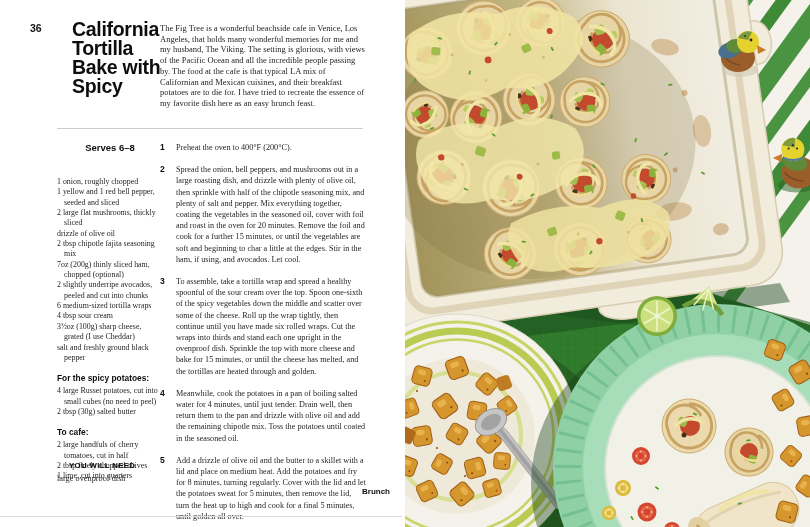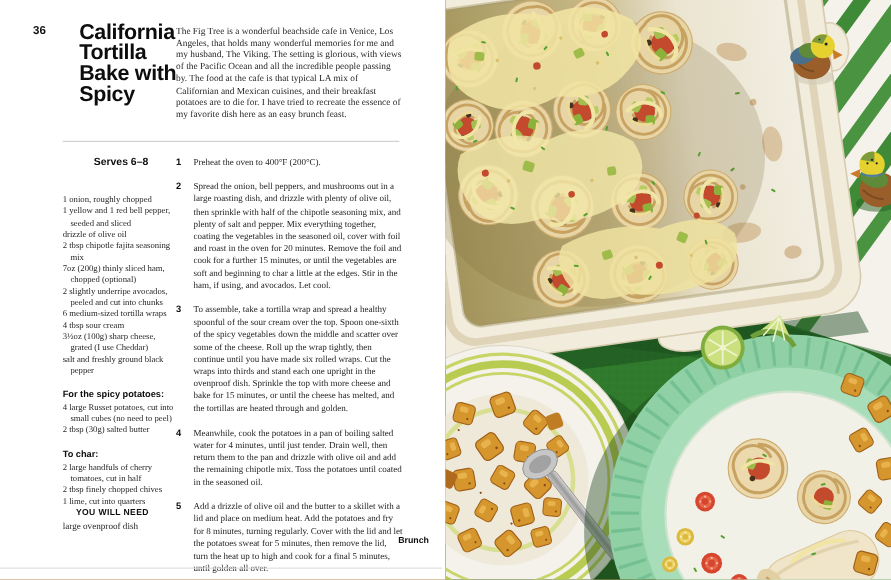--- a/index.html
+++ b/index.html
@@ -1,16 +1,16 @@
 <!DOCTYPE html>
 <html><head>
 <meta charset="utf-8">
 <style>
   html,body{margin:0;padding:0;background:#e8e8e8;}
-  .spread{position:relative;width:810px;height:527px;background:#a16207;overflow:hidden;
+  .spread{position:relative;width:810px;height:527px;background:#a3a3a3;overflow:hidden;
           font-family:"Liberation Serif",serif;color:#1f1f1f;}
   .page-left{position:absolute;left:0;top:0;width:405px;height:527px;background:#fff;}
   .pagenum{position:absolute;left:30px;top:22px;font:700 10.5px "Liberation Sans",sans-serif;color:#111;}
   .title{position:absolute;left:57px;top:20px;width:110px;
          font:700 19.5px/19px "Liberation Sans",sans-serif;letter-spacing:-0.3px;color:#0d0d0d;margin-left:15px;}
   .intro{position:absolute;left:160px;top:23px;width:205px;
          font:8.5px/10.7px "Liberation Serif",serif;color:#262626;}
   .rule{position:absolute;left:57px;top:128px;width:306px;height:1px;background:#cccccc;}
   .ing-col{position:absolute;left:57px;top:142px;width:106px;}
   .serves{font:700 9.5px/11px "Liberation Sans",sans-serif;color:#0d0d0d;margin:0 0 24px 0;text-align:center;}
@@ -48,36 +48,37 @@
     <div class="intro">The Fig Tree is a wonderful beachside cafe in Venice, Los Angeles, that holds many wonderful memories for me and my husband, The Viking. The setting is glorious, with views of the Pacific Ocean and all the incredible people passing by. The food at the cafe is that typical LA mix of Californian and Mexican cuisines, and their breakfast potatoes are to die for. I have tried to recreate the essence of my favorite dish here as an easy brunch feast.</div>
 
     <div class="rule"></div>
 
     <div class="ing-col">
       <div class="serves">Serves 6–8</div>
       <div class="inglist">
 
       <div>1 onion, roughly chopped</div>
           <div>1 yellow and 1 red bell pepper, seeded and sliced</div>
+          <div>2 large flat mushrooms, thickly sliced</div>
           <div>drizzle of olive oil</div>
           <div>2 tbsp chipotle fajita seasoning mix</div>
           <div>7oz (200g) thinly sliced ham, chopped (optional)</div>
           <div>2 slightly underripe avocados, peeled and cut into chunks</div>
           <div>6 medium-sized tortilla wraps</div>
           <div>4 tbsp sour cream</div>
           <div>3½oz (100g) sharp cheese, grated (I use Cheddar)</div>
           <div>salt and freshly ground black pepper</div>
         </div>
       <div class="subhead">For the spicy potatoes:</div>
       <div class="inglist">
 
       <div>4 large Russet potatoes, cut into small cubes (no need to peel)</div>
           <div>2 tbsp (30g) salted butter</div>
         </div>
-      <div class="subhead">To char:</div>
+      <div class="subhead">To cafe:</div>
       <div class="inglist">
 
       <div>2 large handfuls of cherry tomatoes, cut in half</div>
           <div>2 tbsp finely chopped chives</div>
           <div>1 lime, cut into quarters</div>
         </div>
     </div>
 
     <div class="steps">
 

